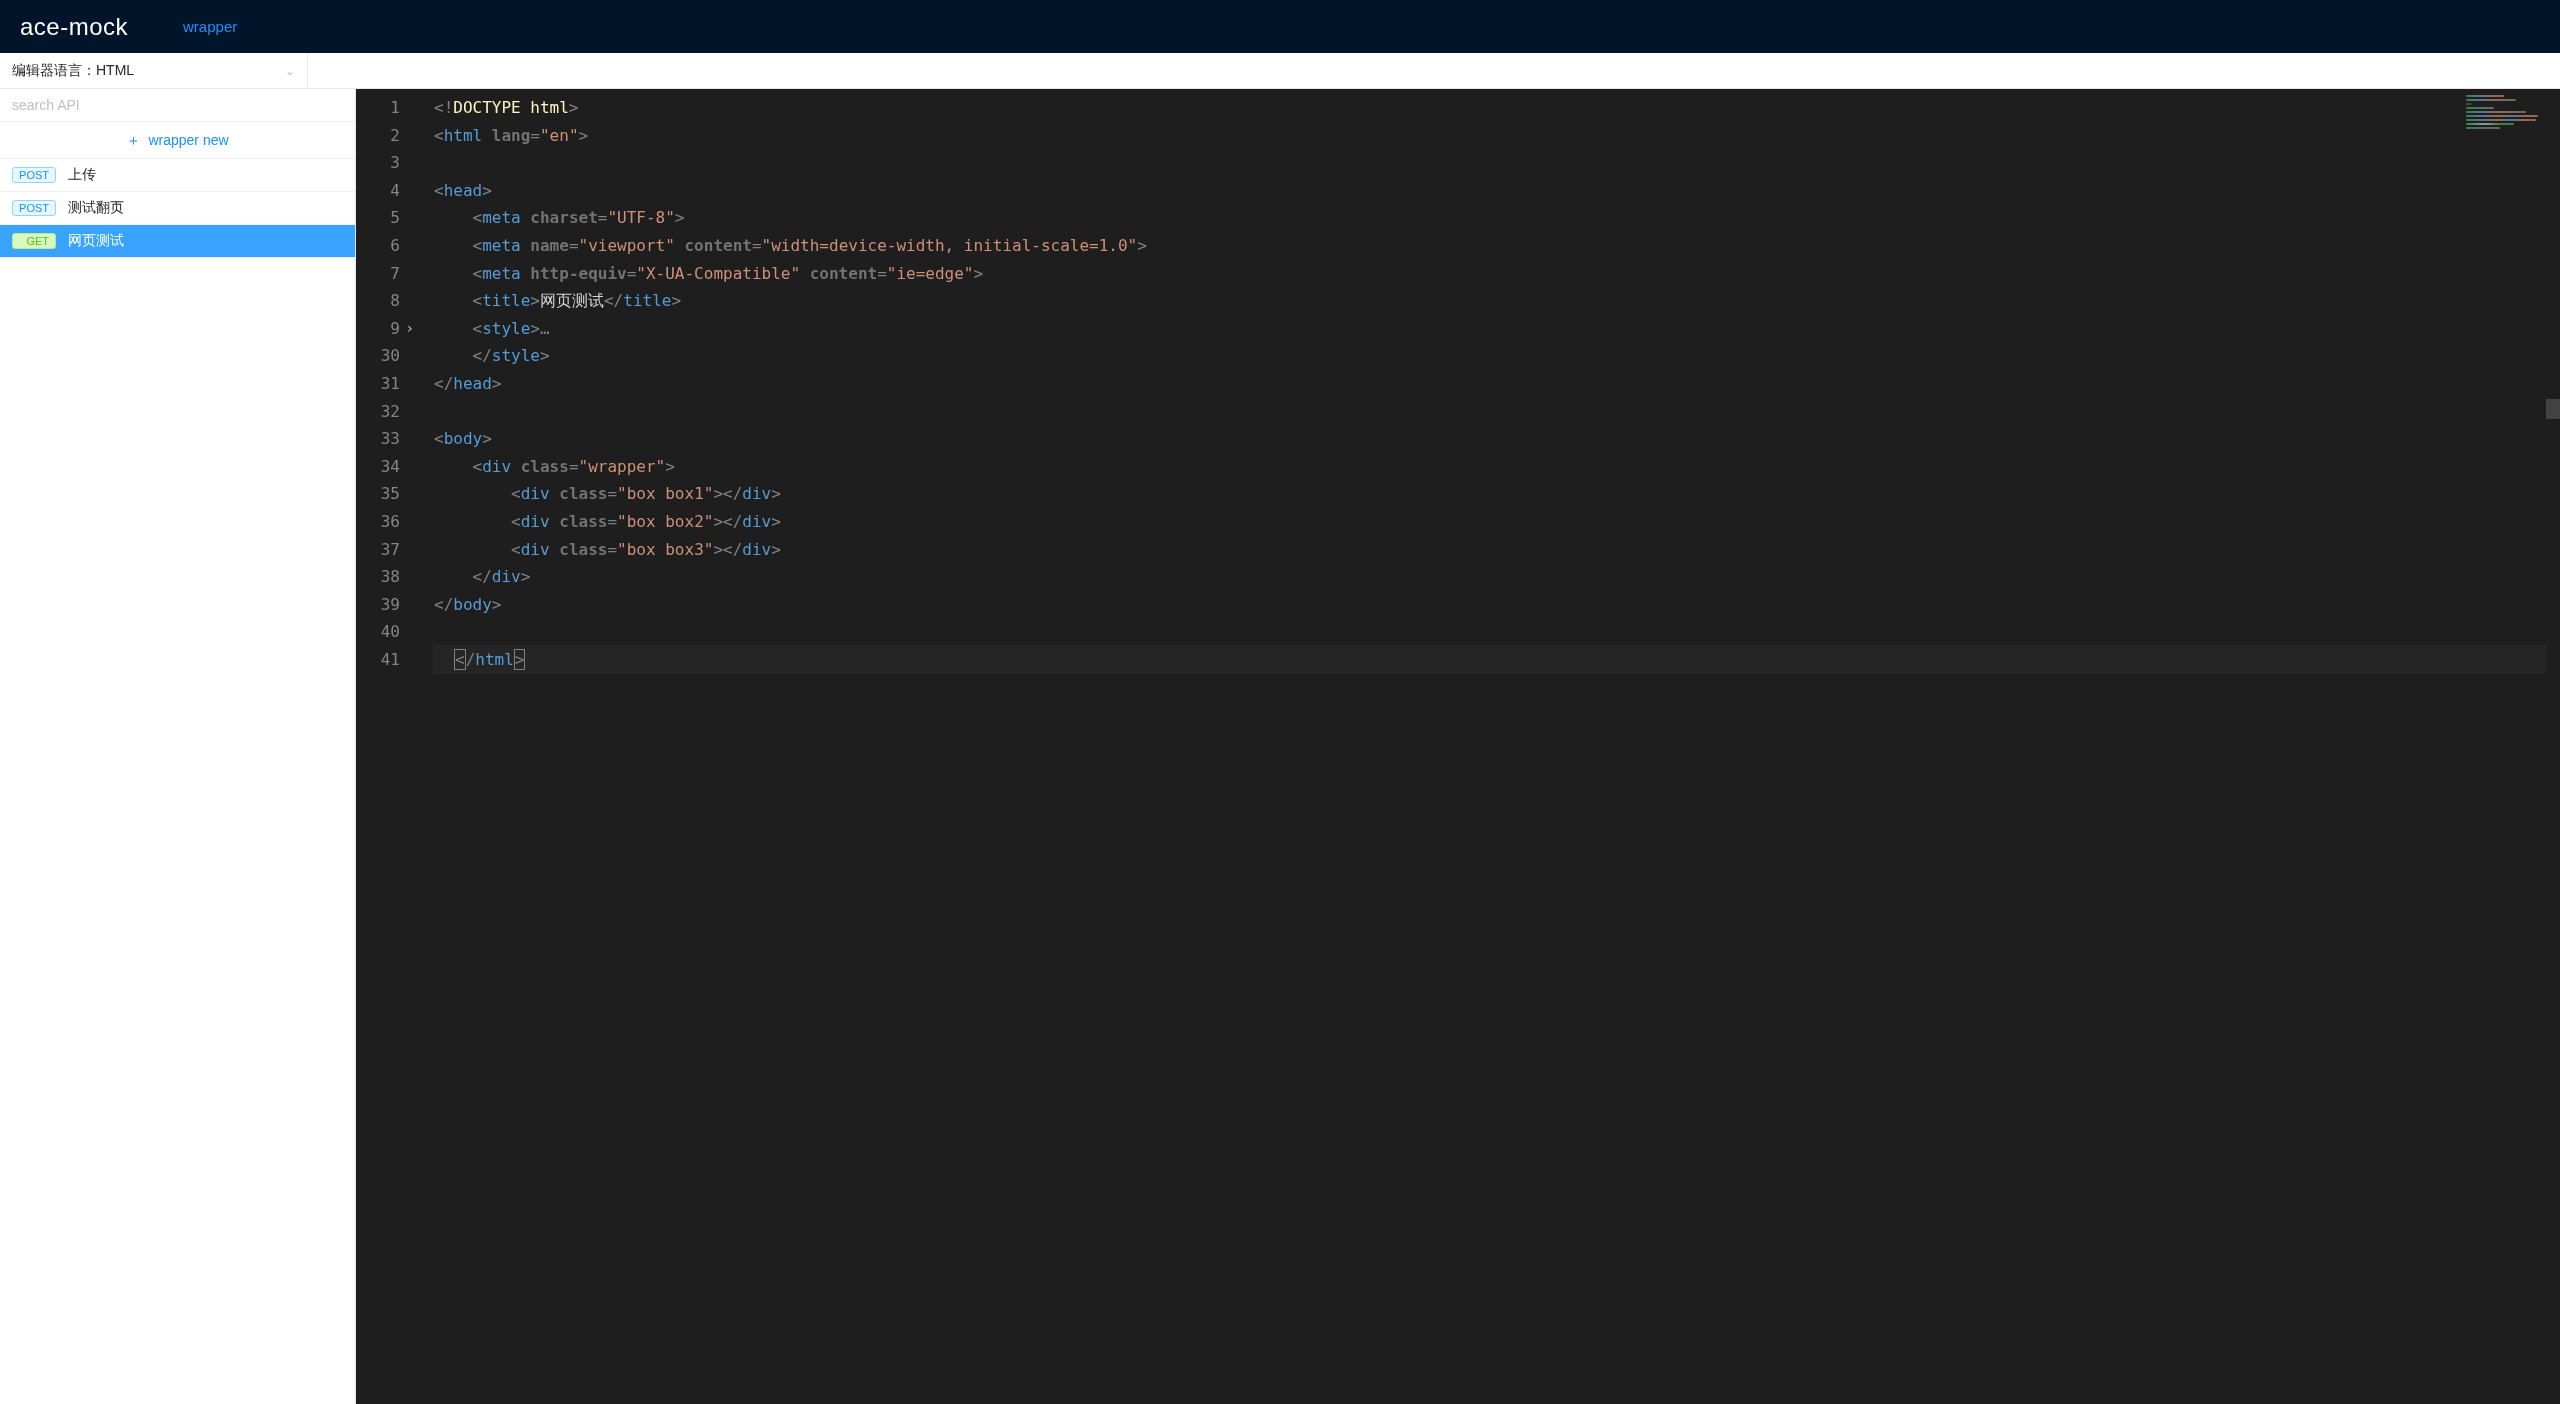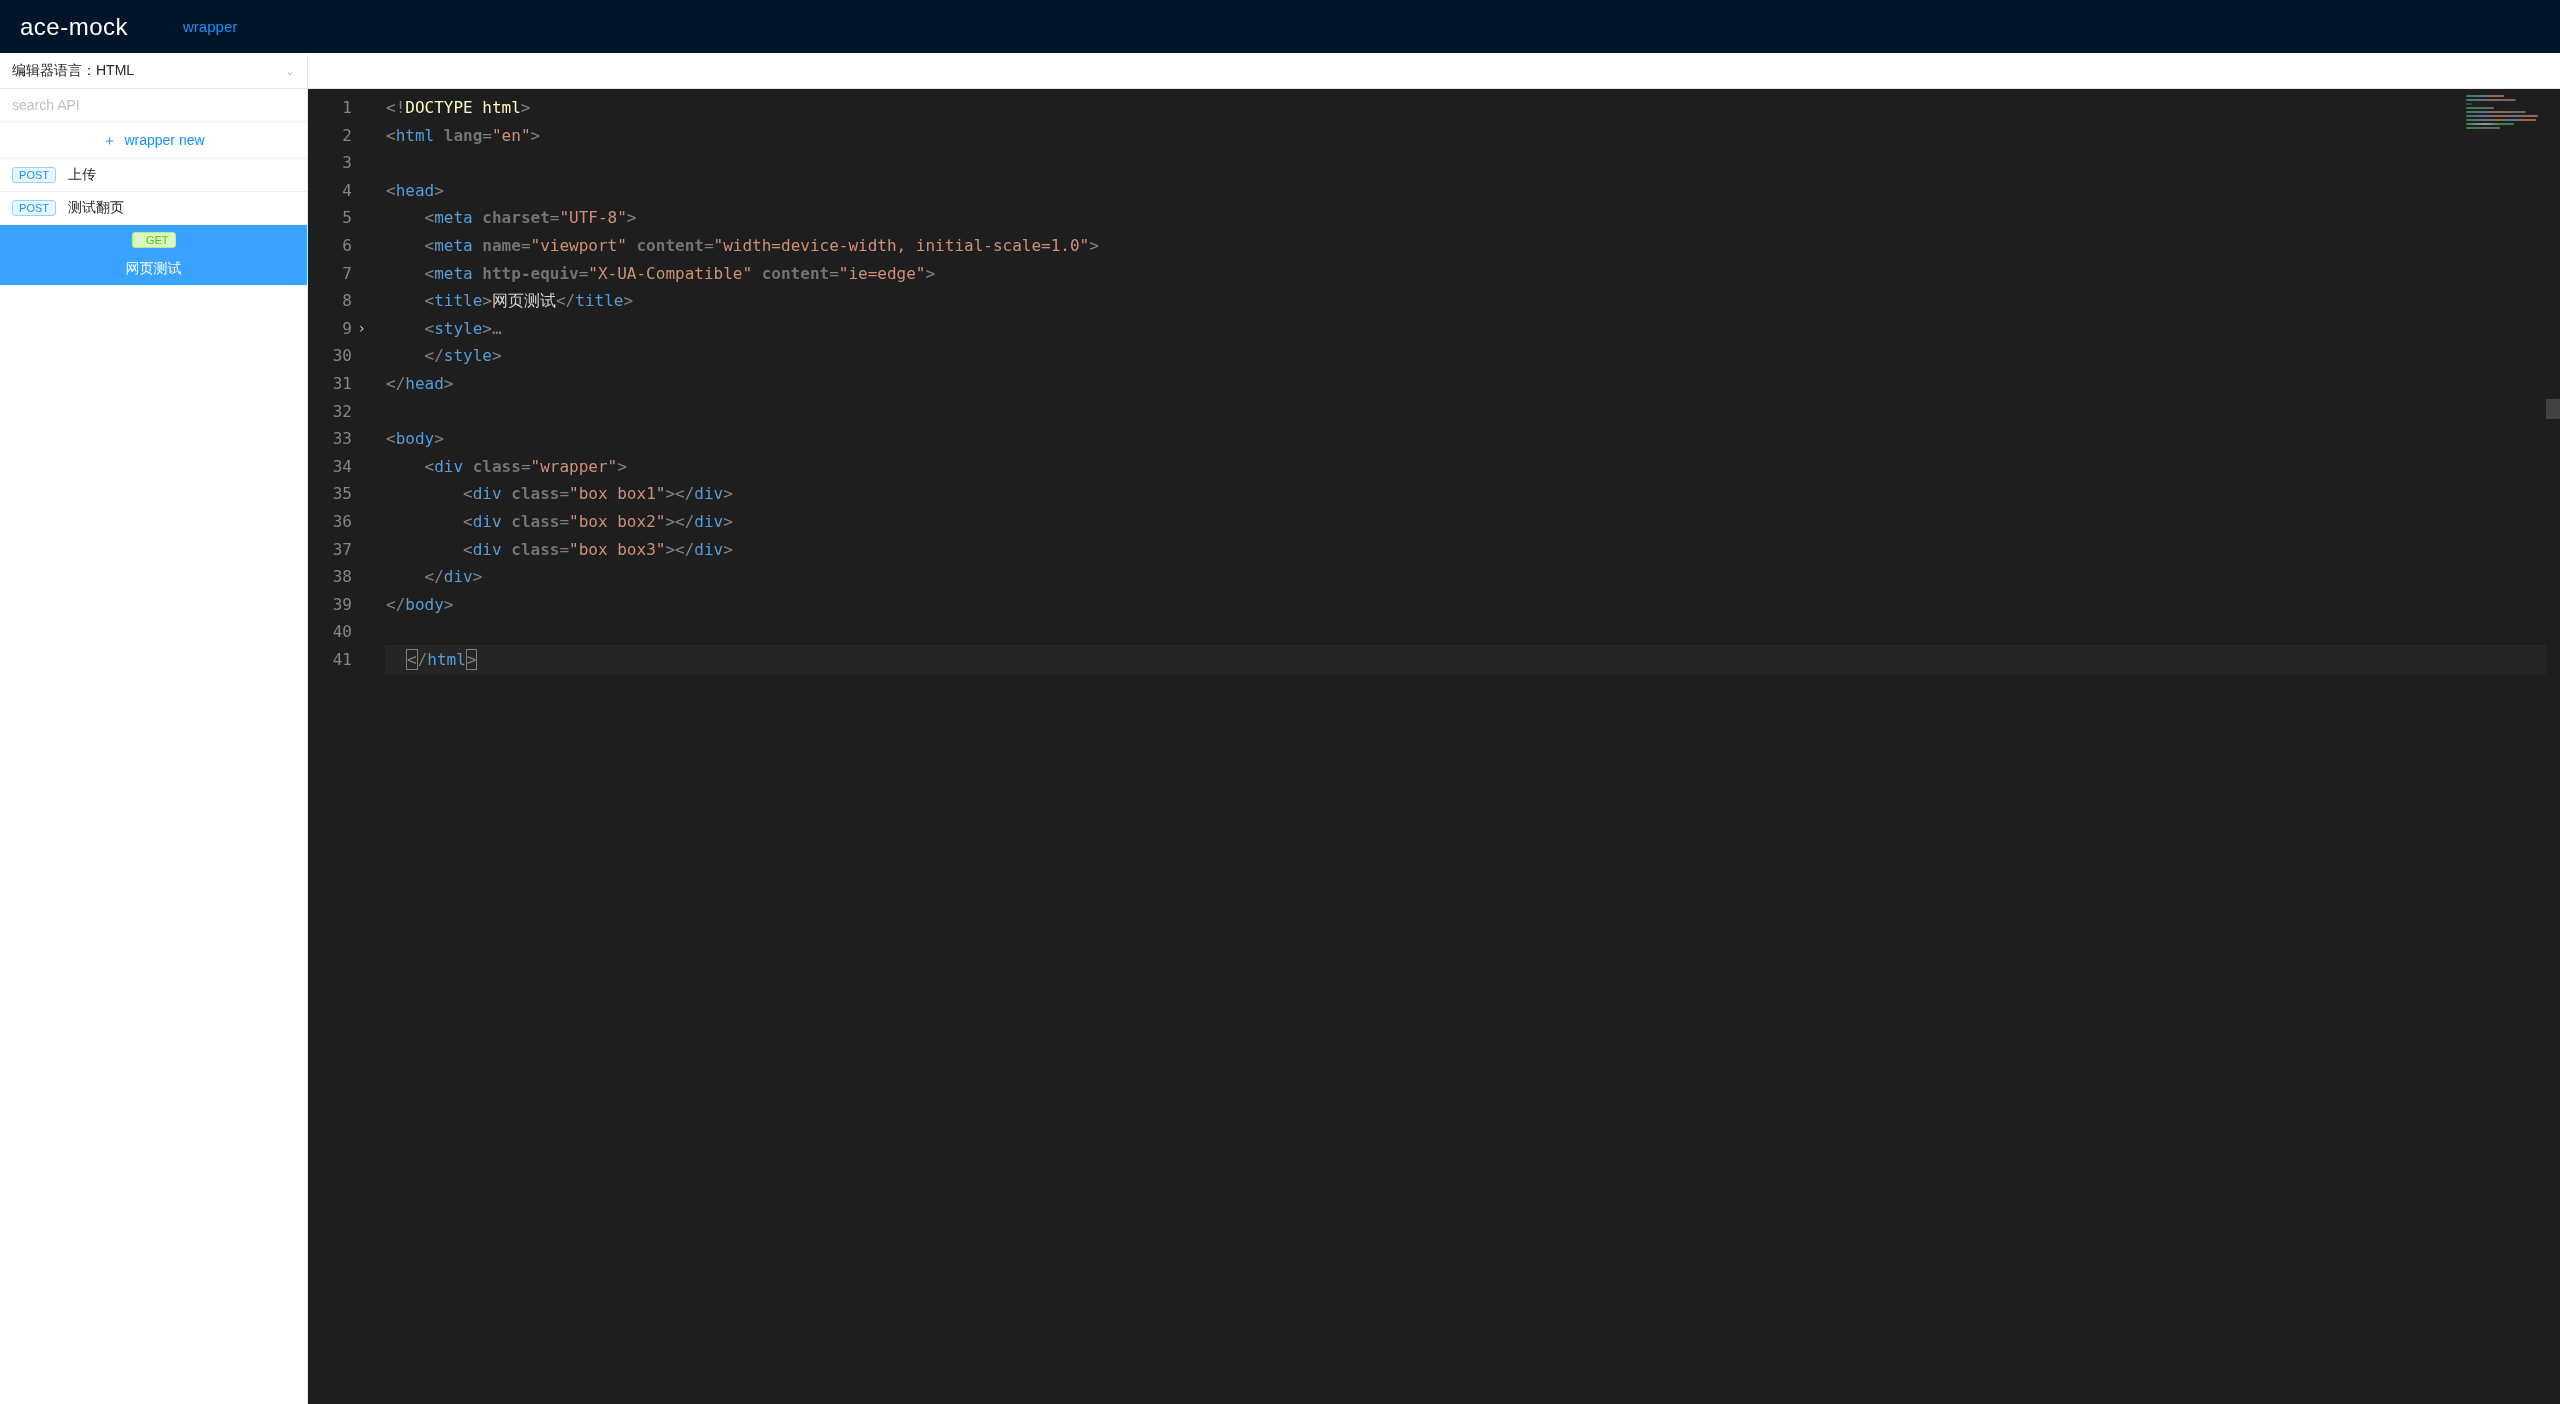--- a/index.html
+++ b/index.html
@@ -17,29 +17,29 @@
   .lang-select .txt { font-size: 14px; color: #262626; }
   .lang-select .chev { color: #bfbfbf; font-size: 12px; }
   .path-bar { flex: 1; display: flex; align-items: center; padding: 0 12px; font-size: 14px; color: #262626; }
   .path-bar .lbl { color: #595959; }
   .path-bar .val { margin-left: 4px; }
 
   
   .main { flex: 1; display: flex; min-height: 0; }
 
   
-  .sidebar { width: 308px; border-right: 1px solid #e8e8e8; display: flex; flex-direction: column; }
+  .sidebar { width: 356px; border-right: 1px solid #e8e8e8; display: flex; flex-direction: column; }
   .search-box { border-bottom: 1px solid #f0f0f0; }
   .search-box input { width: 100%; border: none; outline: none; padding: 8px 12px; font-size: 14px; color: #262626; background: transparent; }
   .search-box input::placeholder { color: #bfbfbf; }
   .create-row { display: flex; align-items: center; justify-content: center; gap: 8px; padding: 10px 0; color: #1890ff; font-size: 14px; cursor: pointer; border-bottom: 1px solid #f0f0f0; }
   .create-row .plus { font-size: 14px; line-height: 1; }
   .api-list { flex: 1; overflow: auto; }
   .api-item { display: flex; align-items: center; padding: 7px 12px; border-bottom: 1px solid #f0f0f0; gap: 12px; cursor: pointer; }
-  .api-item.selected { background: #3aa3ff; flex-direction: column; }
+  .api-item.selected { background: #3aa3ff; }
   .api-item.selected .api-label { color: #fff; }
   .api-label { font-size: 14px; color: #262626; }
   .method-badge { font-size: 11px; font-weight: 500; padding: 1px 6px; border-radius: 3px; border: 1px solid; background: #fff; display: inline-block; min-width: 44px; text-align: right; }
   .method-post { color: #1890ff; border-color: #91d5ff; background: #e6f7ff; }
   .method-get { color: #52c41a; border-color: #b7eb8f; background: #f6ffed; }
   .api-item.selected .method-badge.method-get { background: #d9f7be; }
 
   
   .editor { flex: 1; background: #1e1e1e; position: relative; font-family: "Menlo","Consolas","Monaco",monospace; font-size: 16px; line-height: 27.6px; overflow: hidden; }
   .gutter { position: absolute; left: 0; top: 0; bottom: 0; width: 62px; color: #858585; text-align: right; padding-right: 18px; padding-top: 5px; }

